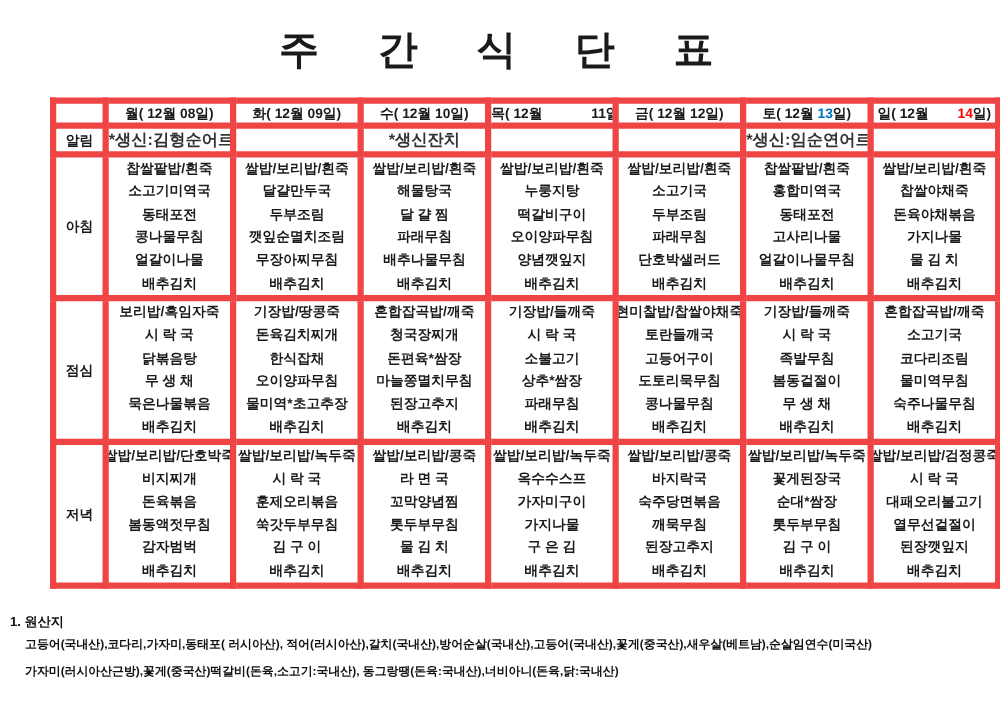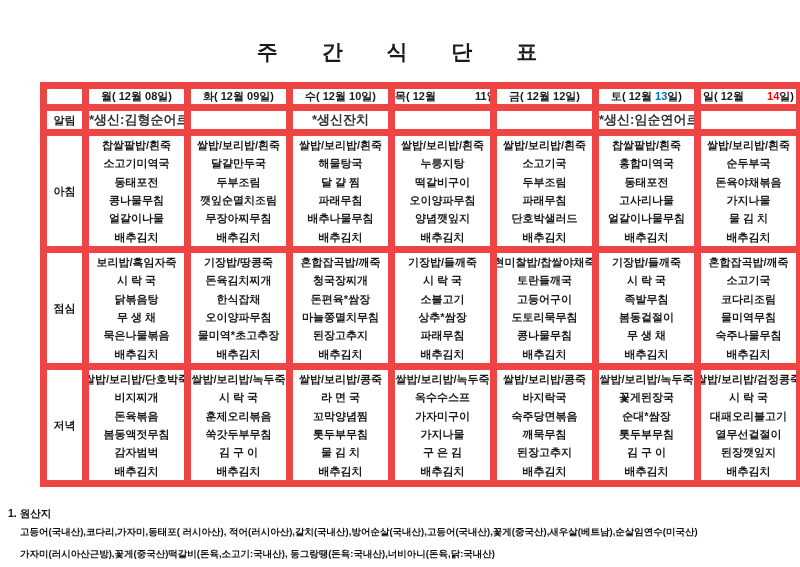--- a/index.html
+++ b/index.html
@@ -3,31 +3,31 @@
 <meta charset="utf-8">
 <style>
   html,body{margin:0;padding:0;}
   body{
     width:800px;height:567px;overflow:hidden;background:#ffffff;
     font-family:"Liberation Sans","DejaVu Sans",sans-serif;
     color:#1a1a1a;
   }
   .page{position:relative;width:800px;height:567px;}
   .title{
-    margin:0;padding-top:38px;text-align:center;
-    font-size:21px;font-weight:bold;color:#1a1a1a;
+    margin:0;padding-top:18px;text-align:center;
+    font-size:32px;font-weight:bold;color:#1a1a1a;
     letter-spacing:6px;word-spacing:26px;
   }
   table.menu-table{
     border-collapse:collapse;table-layout:fixed;
     margin:16px 0 0 40px;width:757px;
     font-weight:bold;
   }
   .menu-table th,.menu-table td{
-    border:7px solid #ef4444;padding:0;text-align:center;vertical-align:middle;
+    border:5px solid #ef4444;padding:0;text-align:center;vertical-align:middle;
     overflow:hidden;white-space:nowrap;
   }
   .menu-table col.label-col{width:42px;}
   .menu-table col.day-col{width:102px;}
   tr.header-row{height:18px;}
   tr.header-row th{font-size:11px;}
   tr.notice-row{height:22px;}
   tr.notice-row td{font-size:13px;font-weight:bold;color:#333;}
   tr.meal-row{height:110px;}
   th.row-label{font-size:11px;}
@@ -141,21 +141,21 @@
               <div>홍합미역국</div>
               <div>동태포전</div>
               <div>고사리나물</div>
               <div>얼갈이나물무침</div>
               <div>배추김치</div>
             </div>
           </td>
         <td>
             <div class="menu-list">
               <div>쌀밥/보리밥/흰죽</div>
-              <div>순두부국</div>
+              <div>찹쌀야채죽</div>
               <div>돈육야채볶음</div>
               <div>가지나물</div>
               <div>물 김 치</div>
               <div>배추김치</div>
             </div>
           </td>
       </tr>
 
       <tr class="meal-row">
         <th class="row-label">점심</th>

